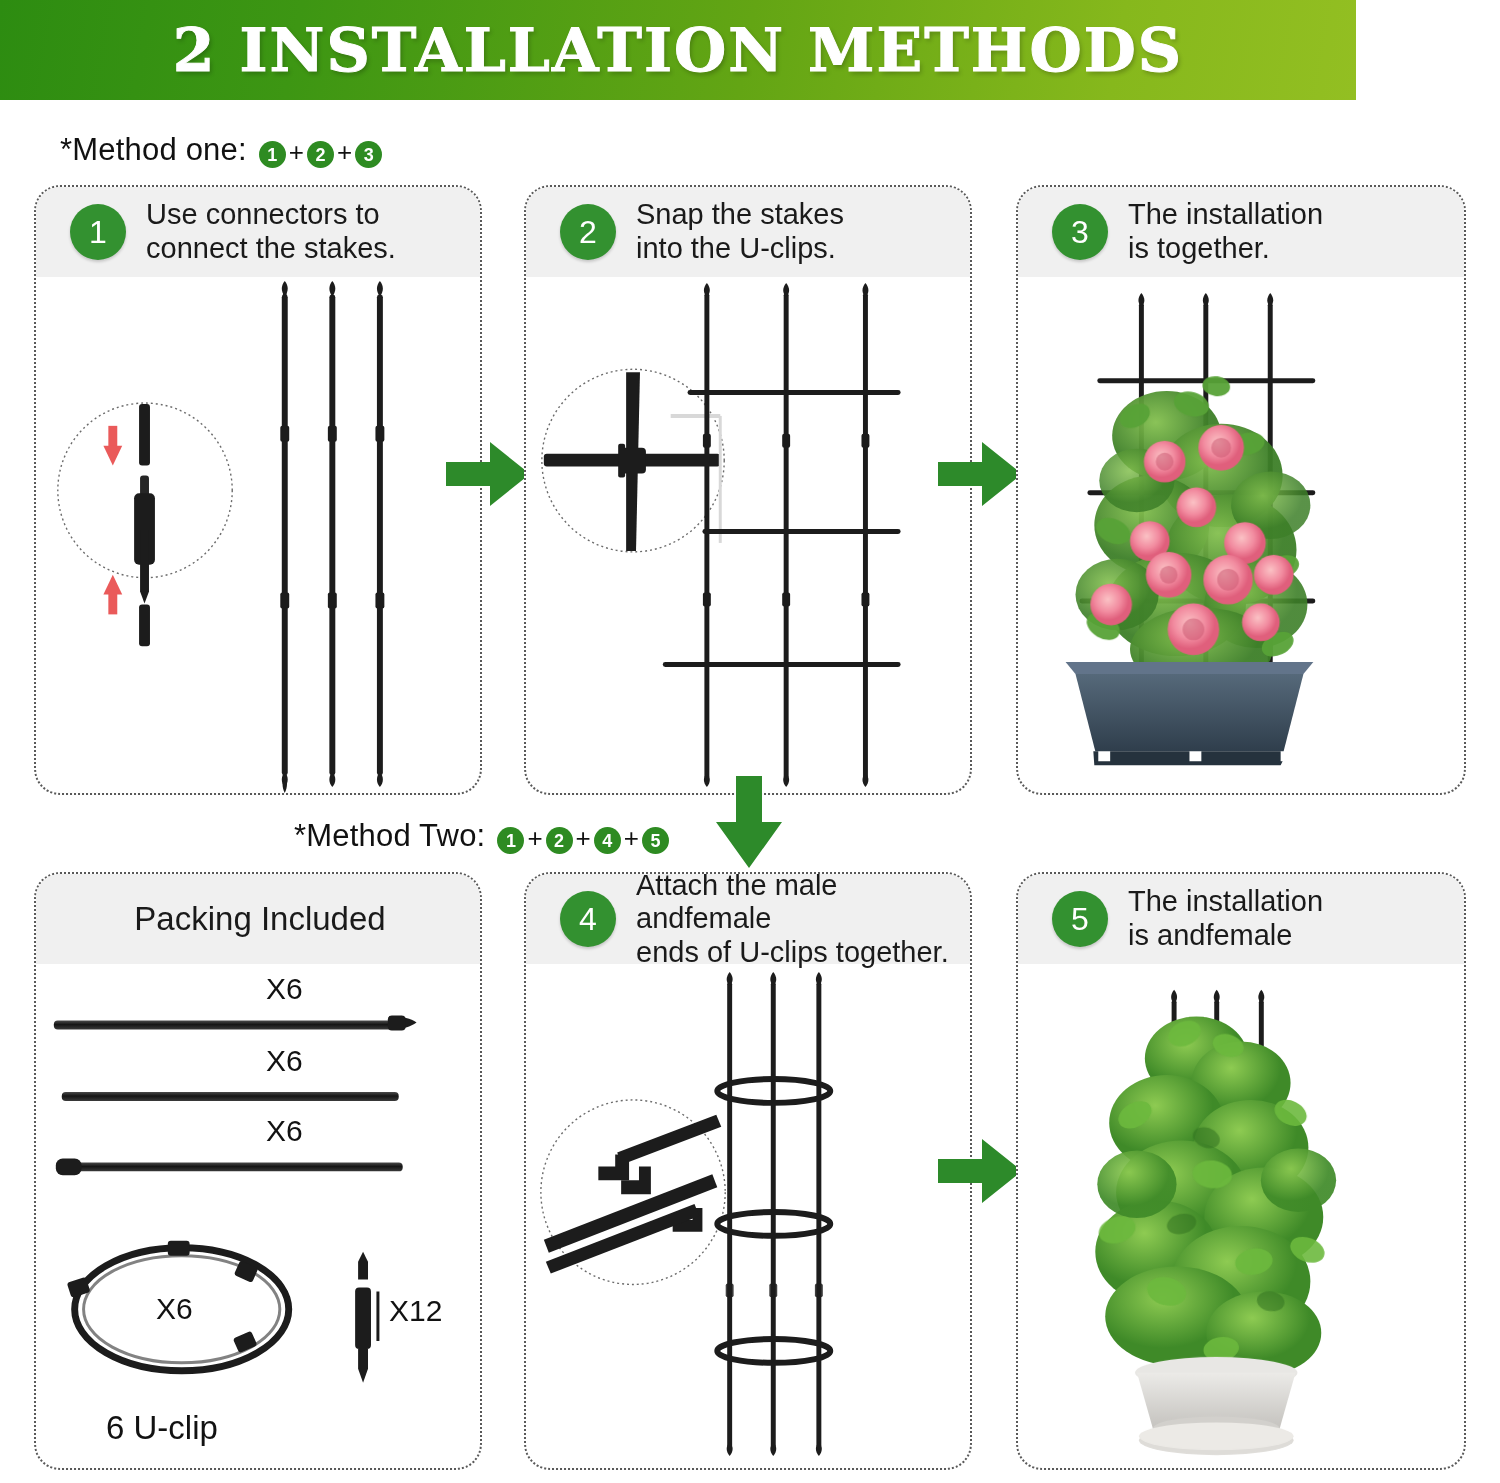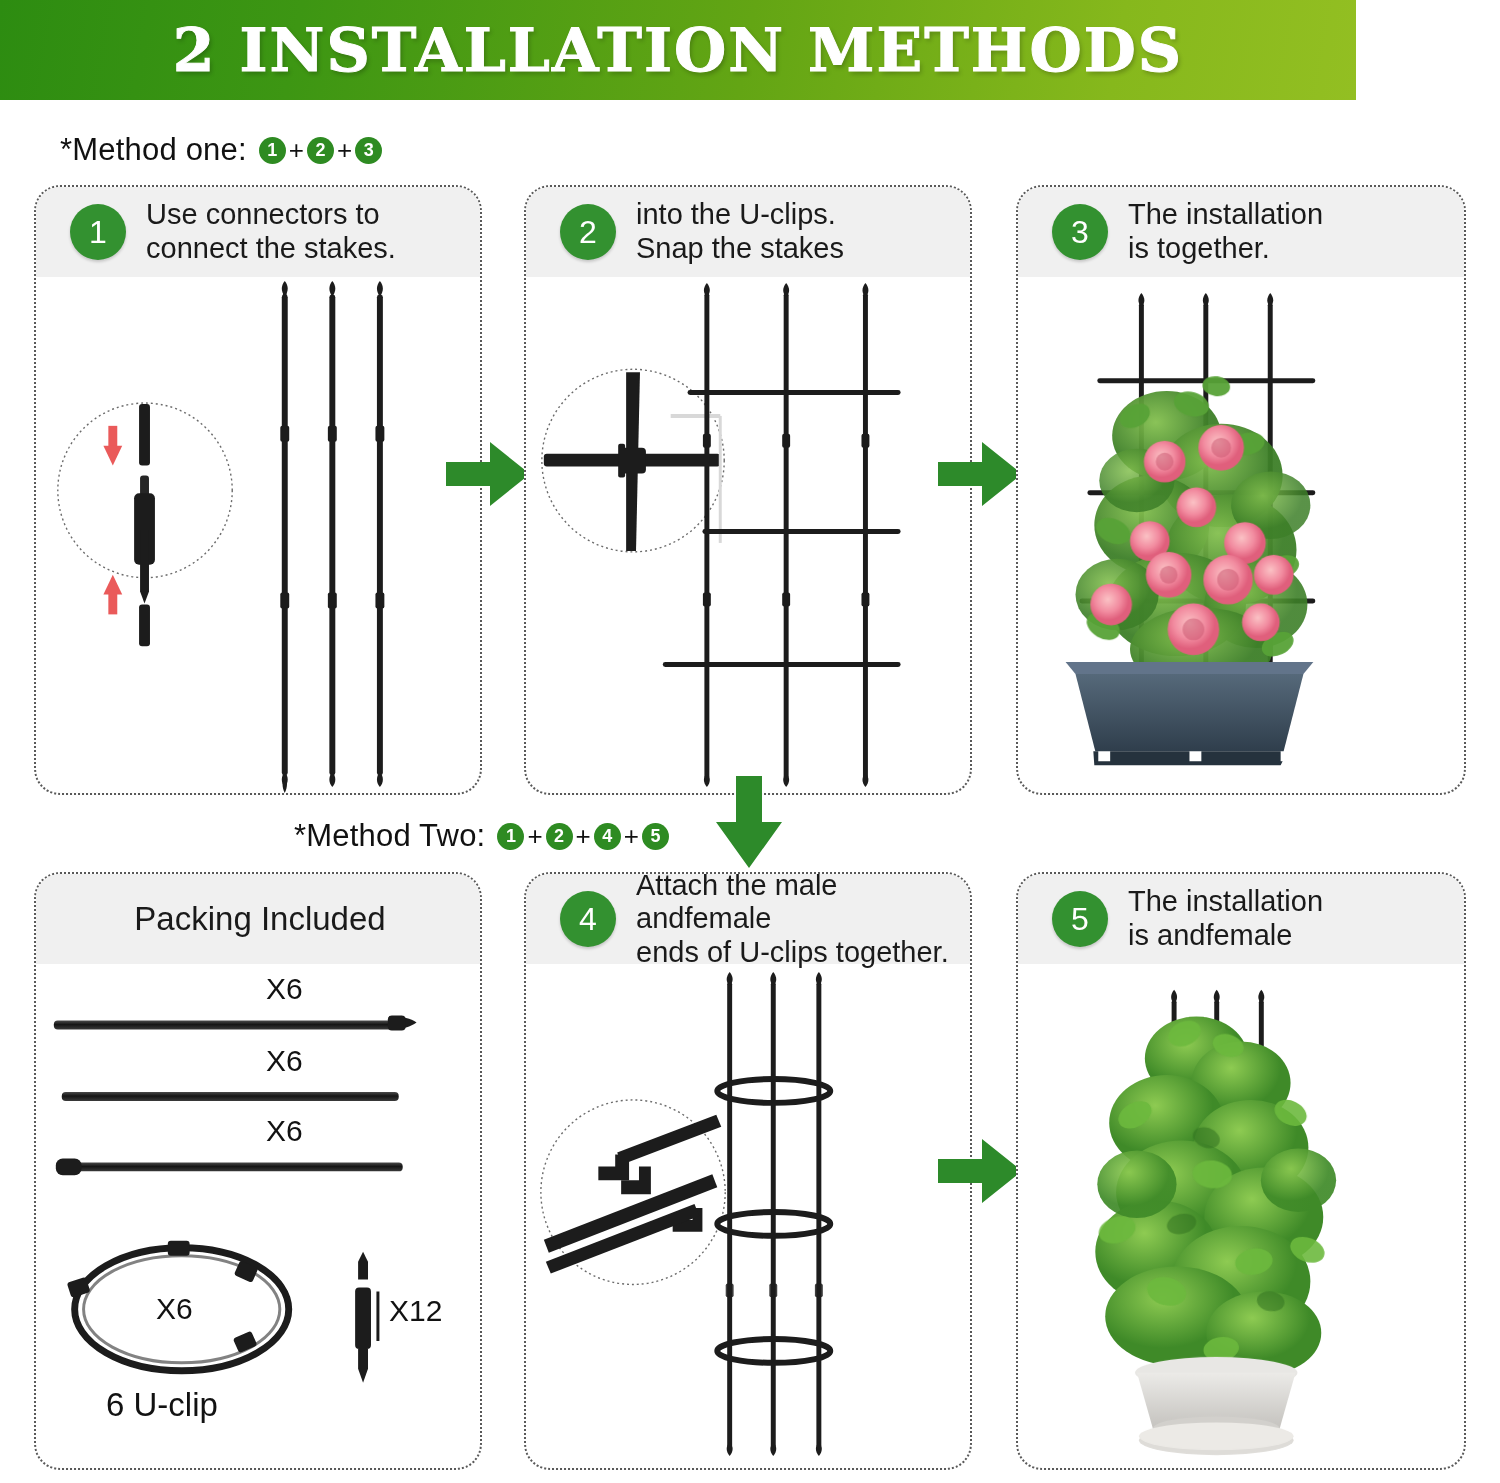--- a/index.html
+++ b/index.html
@@ -25,21 +25,21 @@
     font-weight: bold;
     letter-spacing: 2px;
     text-shadow: 2px 3px 4px rgba(0,0,0,0.22);
     white-space: nowrap;
     -webkit-text-stroke: 1px #ffffff;
   }
 
   
   .method-label {
     position: absolute;
-    display: flex; align-items: center;
+    display: flex; align-items: flex-end;
     font-size: 31px; color: #111;
     white-space: nowrap;
   }
   .method-label .txt { letter-spacing: 0.2px; }
   .plus { font-size: 26px; margin: 0 3px; color: #111; }
   .num-badge {
     display: inline-flex; align-items: center; justify-content: center;
     width: 27px; height: 27px; border-radius: 50%;
     background: #2e8b22; color: #fff;
     font-size: 18px; font-weight: bold;
@@ -96,21 +96,21 @@
 
   
   .fill-svg { position: absolute; left: 0; top: 0; width: 100%; height: 100%; }
 
   .pack-count {
     position: absolute;
     font-size: 30px; color: #121212;
   }
   .pack-caption {
     position: absolute;
-    font-size: 33px; color: #121212;
+    font-size: 33px; color: #121212; margin-top: 23px;
   }
 </style>
 </head>
 <body>
 
 <div class="header-band">
   <div class="header-title">2 INSTALLATION METHODS</div>
 </div>
 
 <div class="method-label" id="method-one-label">
@@ -194,22 +194,22 @@
 </div>
 
 <svg class="arrow-svg" style="left:442px; top:428px; width:92px; height:92px;" viewBox="0 0 92 92">
   <path d="M4 34 h44 v-20 l40 32 l-40 32 v-20 h-44 z" fill="#2d8a2a"></path>
 </svg>
 
 <div class="panel" id="panel-2">
   <div class="panel-head">
     <div class="step-circle">2</div>
     <div class="step-text">
+      <div>Snap the stakes</div>
       <div>into the U-clips.</div>
-      <div>Snap the stakes</div>
     </div>
   </div>
   <div class="panel-body">
     <svg class="fill-svg" viewBox="0 0 448 520" preserveAspectRatio="none">
 
       <circle cx="108" cy="185" r="92" fill="none" stroke="#6b6b6b" stroke-width="1.4" stroke-dasharray="2,3"></circle>
       <g fill="#1c1c1c">
         <path d="M101 96 l14 0 l-4 180 l-10 0 z"></path>
         <rect x="18" y="178" width="178" height="13" rx="3"></rect>
         <rect x="95" y="172" width="26" height="26" rx="4"></rect>

